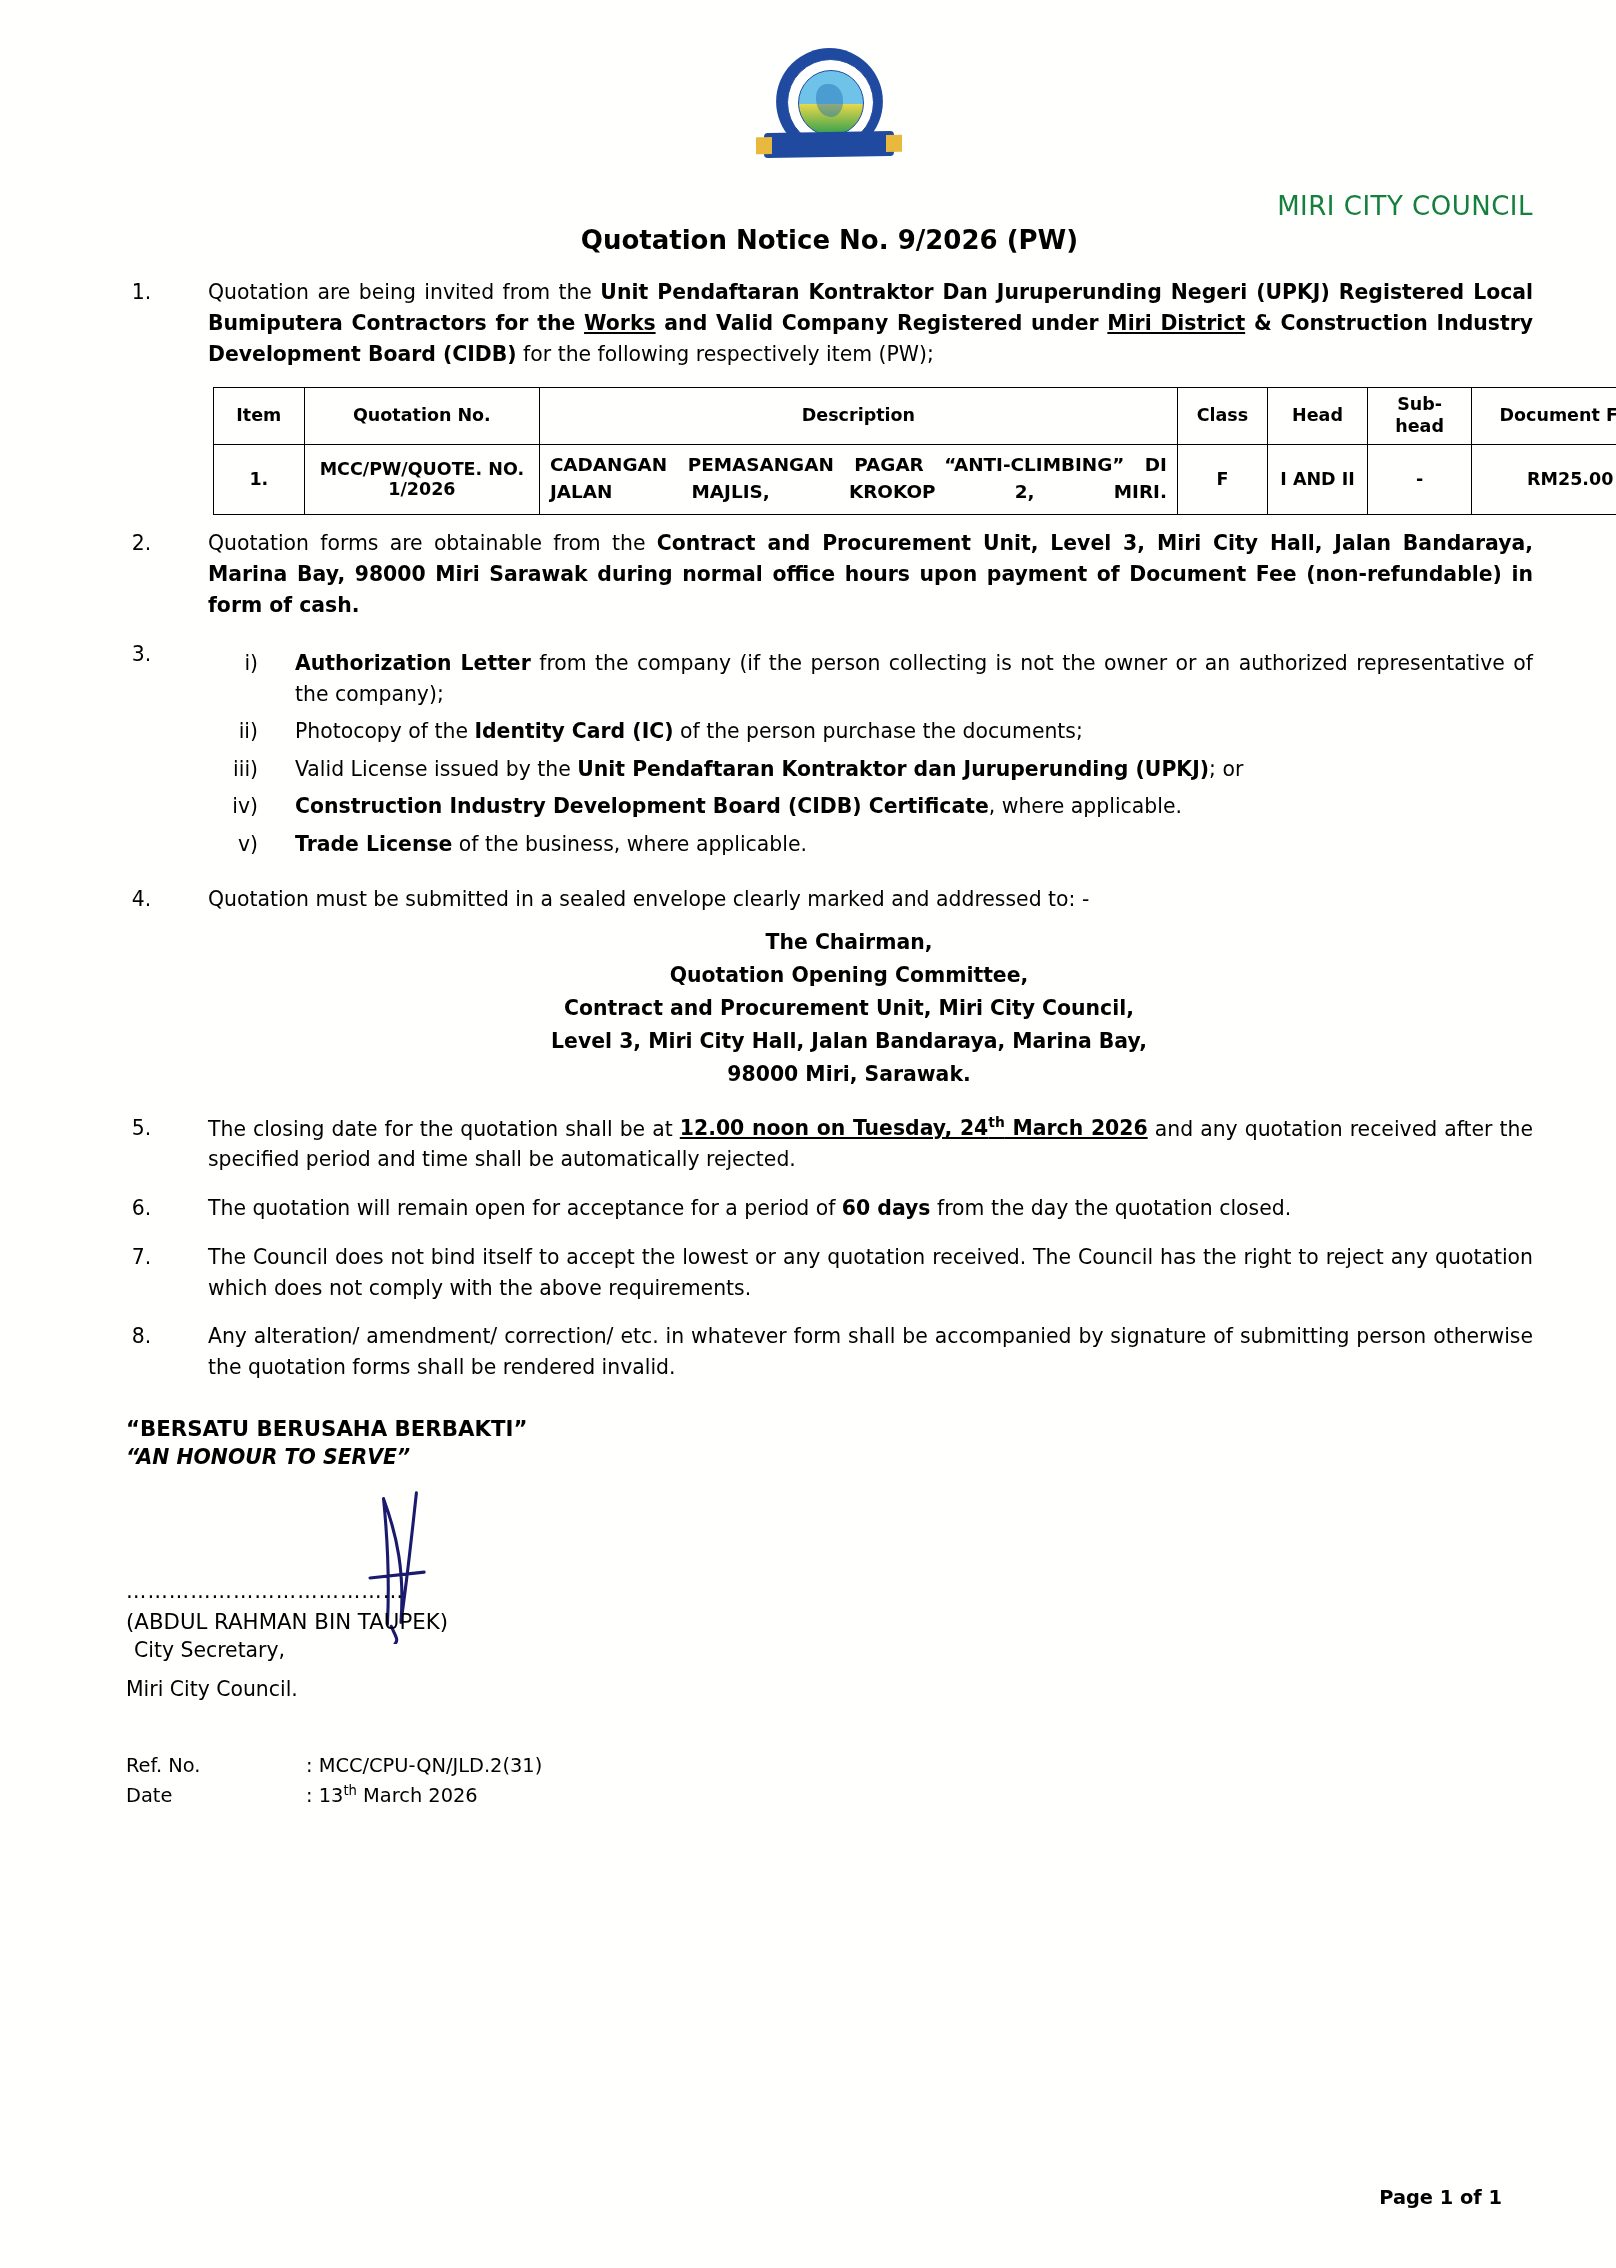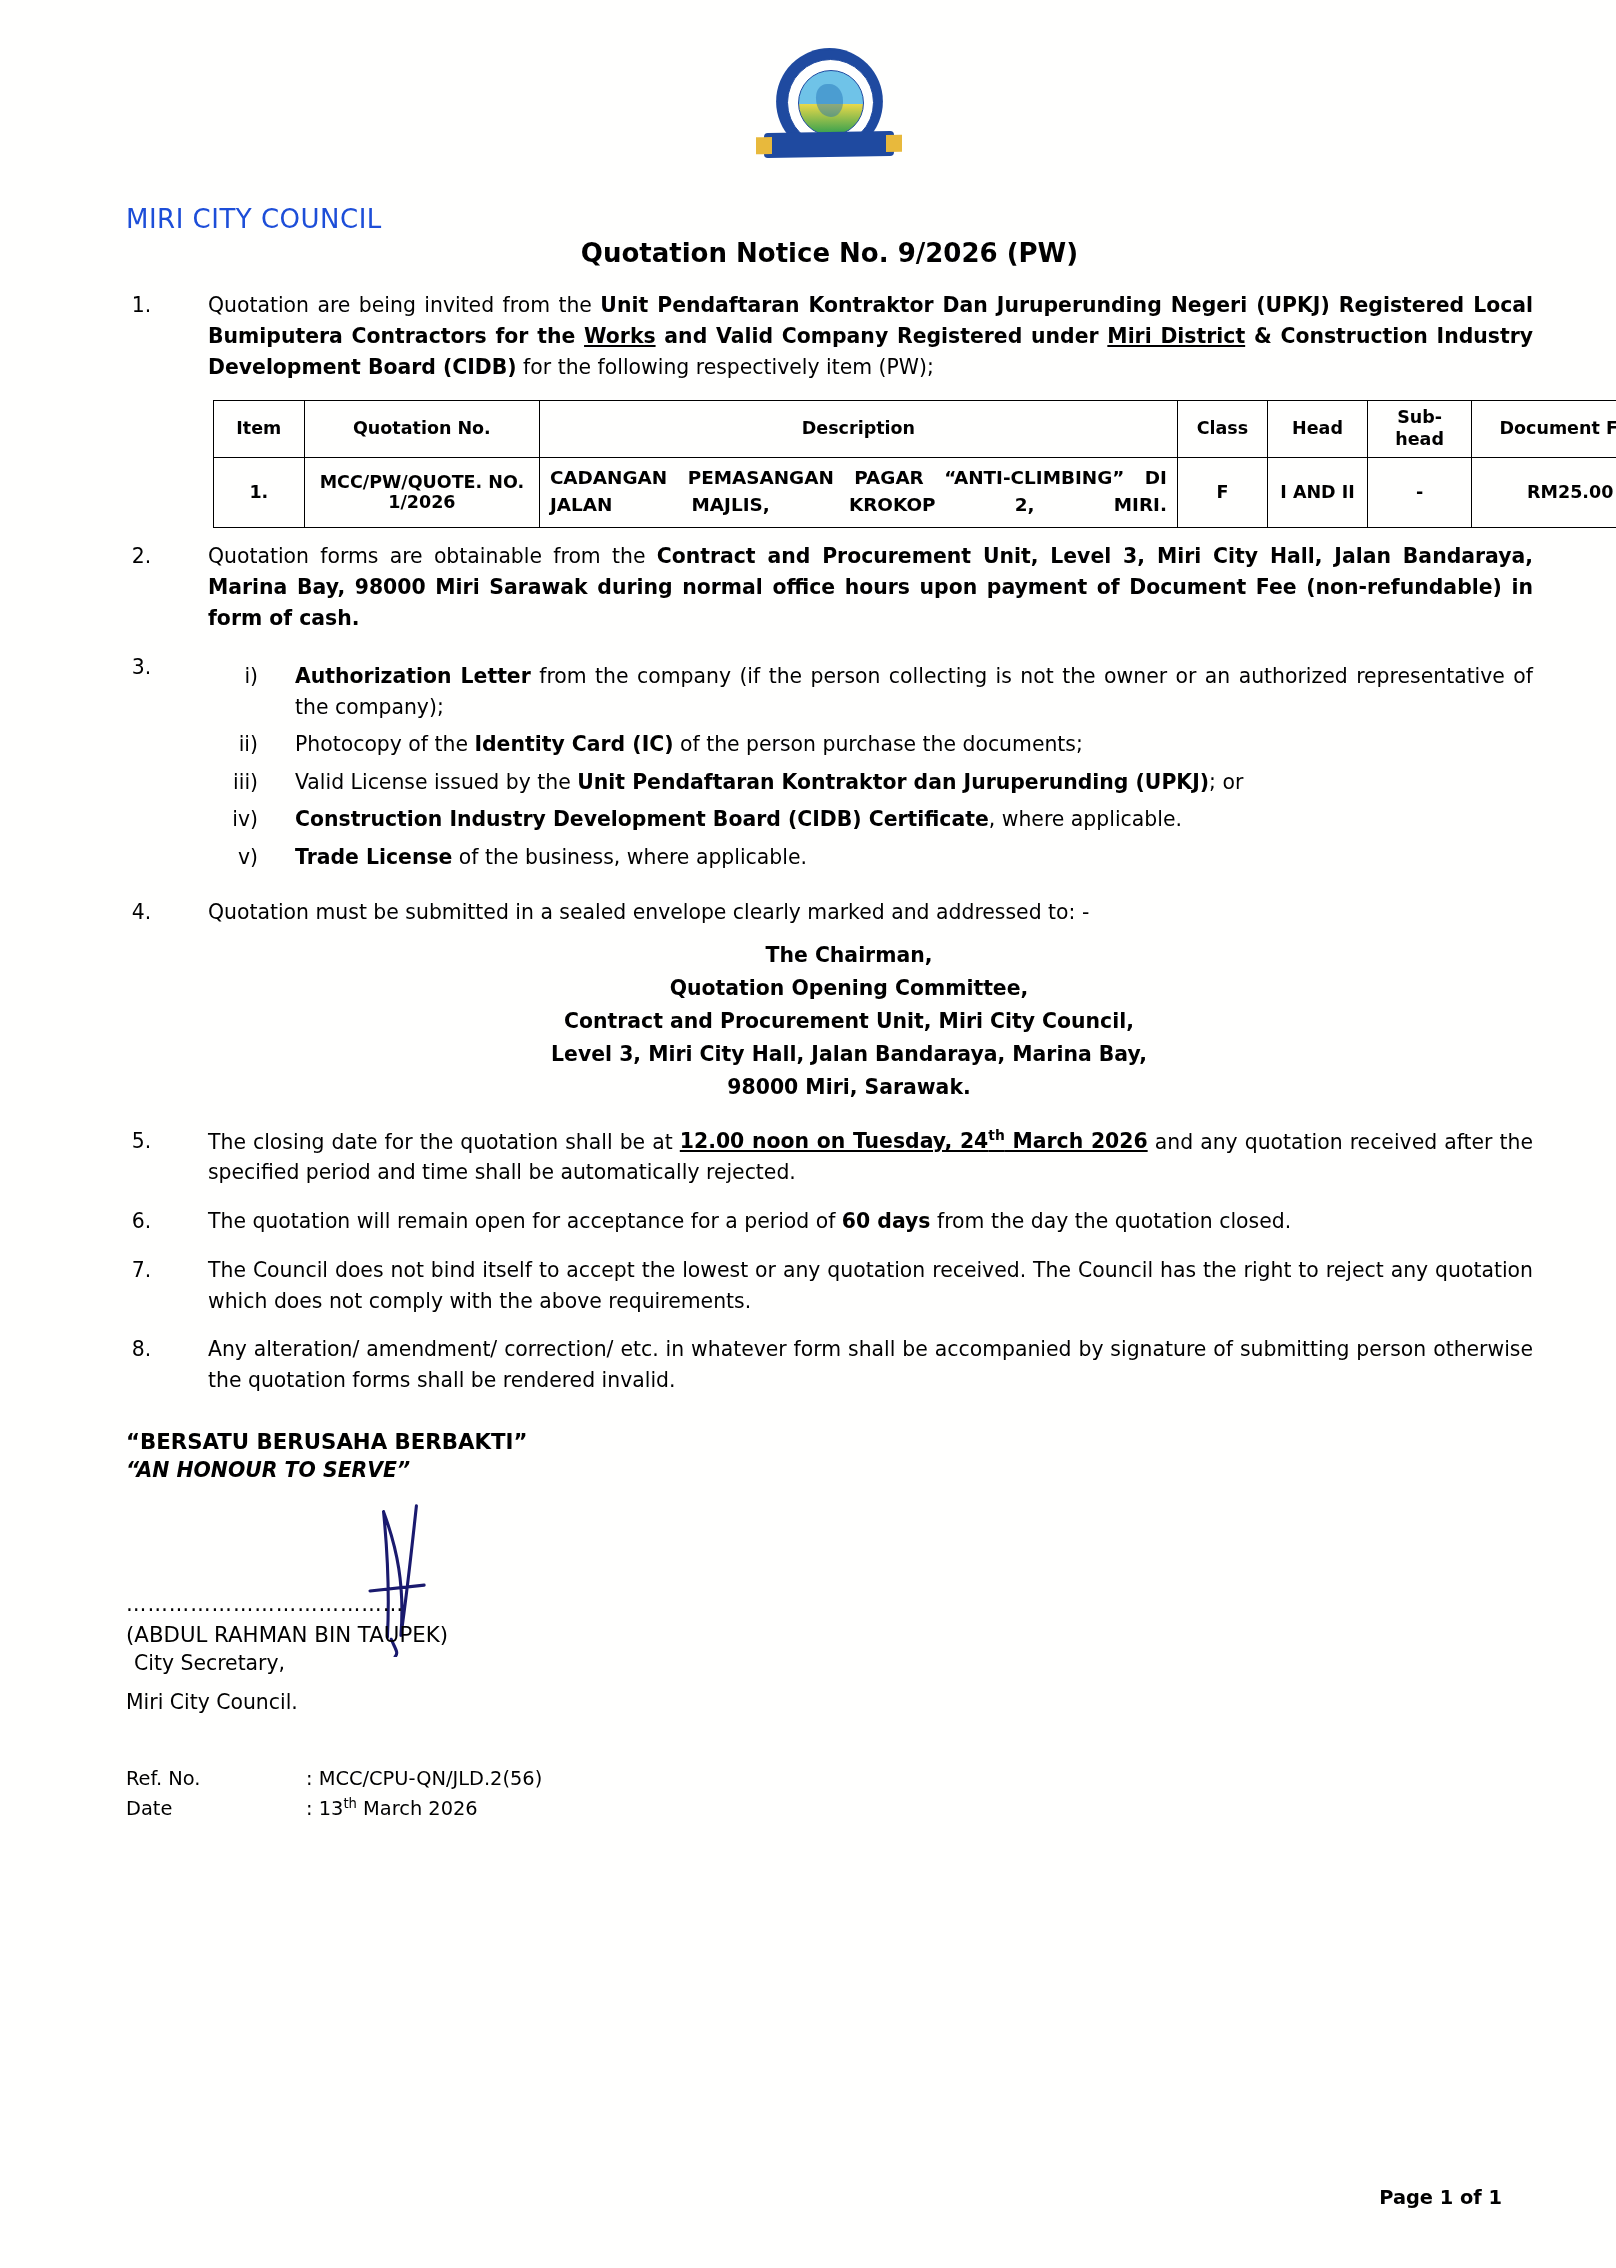--- a/index.html
+++ b/index.html
@@ -100,25 +100,25 @@
     top: 3.9px;
     width: 15.5px;
     height: 17.5px;
     background: #e8b93c;
   }
   .logo .banner:before { left: -7.8px; }
   .logo .banner:after { right: -7.8px; }
 
   
   .org-name {
-    text-align: left;
+    text-align: right;
     font-size: 26px;
     letter-spacing: 0.5px;
-    color: #1d4ed8;
-    margin-top: 21px;
+    color: #15803d;
+    margin-top: 8px;
   }
   .doc-title {
     text-align: center;
     font-size: 26px;
     font-weight: bold;
     margin-top: 4.9px;
     margin-bottom: 21.3px;
   }
 
   
@@ -413,21 +413,21 @@
       </svg>
       <div class="dots">…………………………………</div>
       <div class="sig-name">(ABDUL RAHMAN BIN TAUPEK)</div>
       <div class="sig-role">City Secretary,</div>
       <div class="sig-org">Miri City Council.</div>
     </div>
 
     <div class="refblock">
       <div class="refrow">
         <div class="label">Ref. No.</div>
-        <div class="value">: MCC/CPU-QN/JLD.2(56)</div>
+        <div class="value">: MCC/CPU-QN/JLD.2(31)</div>
       </div>
       <div class="refrow">
         <div class="label">Date</div>
         <div class="value">: 13<sup>th</sup> March 2026</div>
       </div>
     </div>
 
   </div>
 
   <div class="pagefoot">Page 1 of 1</div>

